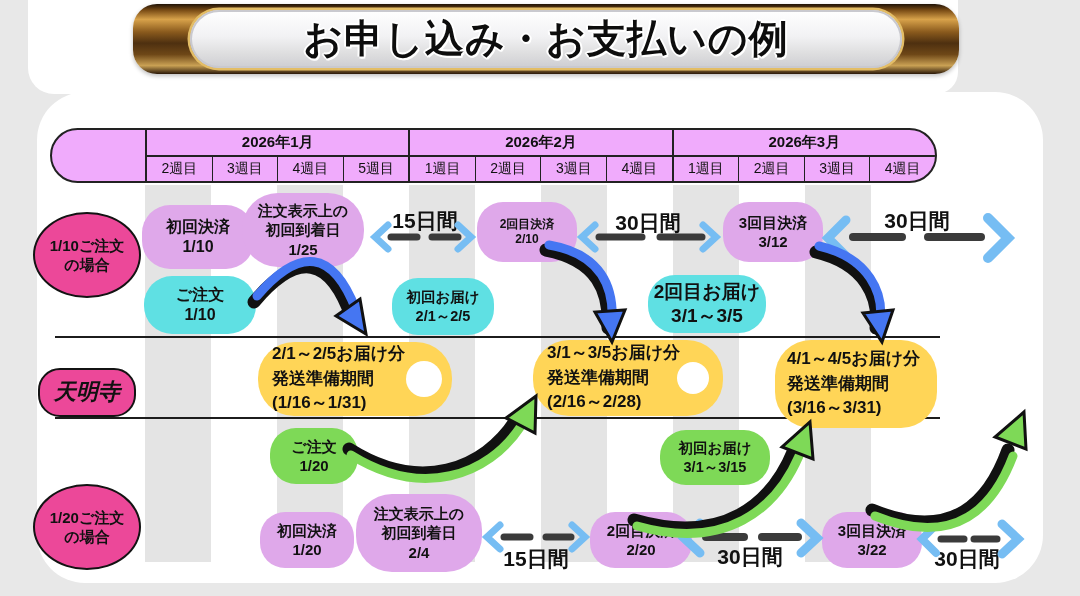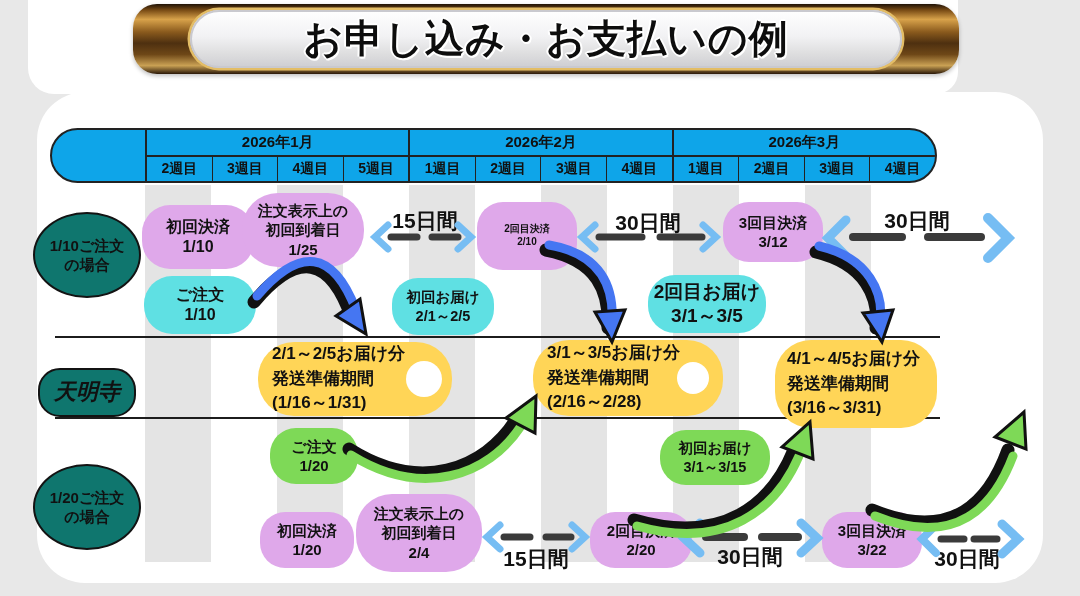--- a/index.html
+++ b/index.html
@@ -12,51 +12,51 @@
     background:linear-gradient(180deg,#1f1206 0%,#7a4c15 9%,#d8a24a 22%,#8a5a1d 40%,#4e3010 56%,#6e4717 72%,#caa154 88%,#2a1808 100%);
     box-shadow:0 2px 4px rgba(0,0,0,.25);}
   .banner-inner{position:absolute;left:57px;right:57px;top:6px;bottom:6px;border-radius:999px;
     background:linear-gradient(180deg,#ffffff 0%,#f2f2f4 45%,#dededf 75%,#cdcdd2 100%);
     box-shadow:inset 0 0 0 2px #c9c9cf,0 0 0 2.5px #e3bd66;
     display:flex;align-items:center;justify-content:center;}
   .title{font-family:"DejaVu Serif","Liberation Serif",serif;font-weight:700;font-size:39px;letter-spacing:1px;color:#0d0d0d;
     text-shadow:2px 0 0 #fff,-2px 0 0 #fff,0 2px 0 #fff,0 -2px 0 #fff,1.5px 1.5px 0 #fff,-1.5px -1.5px 0 #fff;}
   
   .calendar{position:absolute;left:50px;top:128px;width:887px;height:55px;border:2.5px solid #222;border-radius:28px;
-    display:flex;background:#0ea5e9;overflow:hidden;box-sizing:border-box;}
+    display:flex;background:#f0abfc;overflow:hidden;box-sizing:border-box;}
   .cal-corner{width:95px;border-right:2px solid #222;box-sizing:border-box;}
   .cal-month{flex:1;display:flex;flex-direction:column;box-sizing:border-box;}
   .cal-month + .cal-month{border-left:2px solid #222;}
   .cal-month-name{height:25px;border-bottom:2px solid #222;display:flex;align-items:center;justify-content:center;
     font-weight:700;font-size:15px;}
   .cal-weeks{flex:1;display:flex;}
-  .cal-week{flex:1;display:flex;align-items:center;justify-content:center;font-size:14px;font-weight:700;box-sizing:border-box;}
+  .cal-week{flex:1;display:flex;align-items:center;justify-content:center;font-size:14px;font-weight:400;box-sizing:border-box;}
   .cal-week + .cal-week{border-left:1.5px solid #222;}
   
   .stripe{position:absolute;top:185px;width:66px;height:377px;background:var(--c-stripe,#e4e4e4);}
   .lane-line{position:absolute;left:55px;width:885px;height:2px;background:#1c1c1c;z-index:2;}
   
-  .oval{position:absolute;background:#0f766e;border:2.5px solid #131313;display:flex;align-items:center;justify-content:center;
+  .oval{position:absolute;background:#ec4899;border:2.5px solid #131313;display:flex;align-items:center;justify-content:center;
     text-align:center;font-weight:700;white-space:pre-line;z-index:3;line-height:1.3;}
   .oval-case{width:104px;height:82px;border-radius:50%;font-size:15px;}
   .o1{left:33px;top:212px;}
   .o2{left:38px;top:368px;width:94px;height:45px;border-radius:22px;font-size:22px;font-style:italic;}
-  .o3{left:33px;top:464px;}
+  .o3{left:33px;top:484px;}
   
   .bubble{position:absolute;display:flex;align-items:center;justify-content:center;text-align:center;font-weight:700;
     white-space:pre-line;line-height:1.28;z-index:3;box-sizing:border-box;}
   .purple{background:var(--c-purple,#dfa8ea);}
   .cyan{background:var(--c-cyan,#5fe0e3);}
   .green{background:var(--c-green,#7ed957);}
   .yellow{background:var(--c-yellow,#ffd557);}
   .b-p1{left:142px;top:205px;width:112px;height:64px;border-radius:28px;font-size:16px;}
   .b-p2{left:242px;top:193px;width:122px;height:74px;border-radius:36px;font-size:15px;}
   .b-c1{left:144px;top:276px;width:112px;height:58px;border-radius:28px;font-size:16px;}
   .b-c2{left:392px;top:278px;width:102px;height:57px;border-radius:26px;font-size:14.5px;}
-  .b-p3{left:477px;top:202px;width:100px;height:68px;border-radius:26px;font-size:10px;}
+  .b-p3{left:477px;top:202px;width:100px;height:60px;border-radius:26px;font-size:12px;}
   .b-c3{left:648px;top:275px;width:118px;height:58px;border-radius:27px;font-size:19px;}
   .b-p4{left:723px;top:202px;width:100px;height:60px;border-radius:26px;font-size:15px;}
   .b-g1{left:270px;top:428px;width:88px;height:56px;border-radius:26px;font-size:15px;}
   .b-p5{left:260px;top:512px;width:94px;height:56px;border-radius:25px;font-size:15px;}
   .b-p6{left:356px;top:494px;width:126px;height:78px;border-radius:36px;font-size:15px;}
   .b-p7{left:590px;top:512px;width:102px;height:56px;border-radius:25px;font-size:15px;}
   .b-g2{left:660px;top:430px;width:110px;height:55px;border-radius:26px;font-size:14.5px;}
   .b-p8{left:822px;top:512px;width:100px;height:56px;border-radius:25px;font-size:15px;}
   .prep{justify-content:flex-start;text-align:left;padding-left:14px;font-size:17px;line-height:1.45;}
   .b-y1{left:258px;top:342px;width:194px;height:74px;border-radius:36px;}

